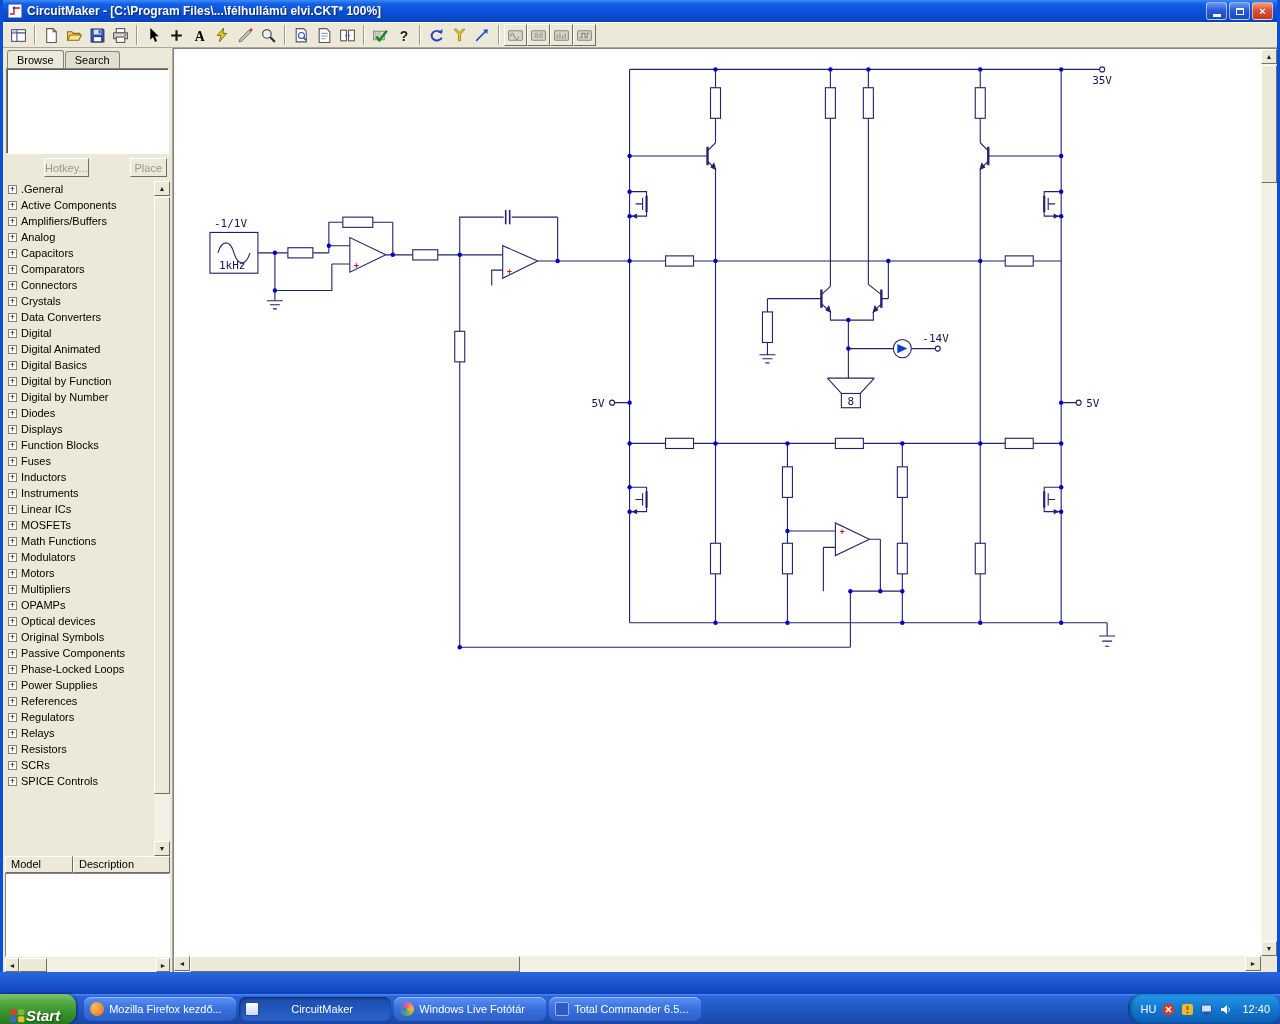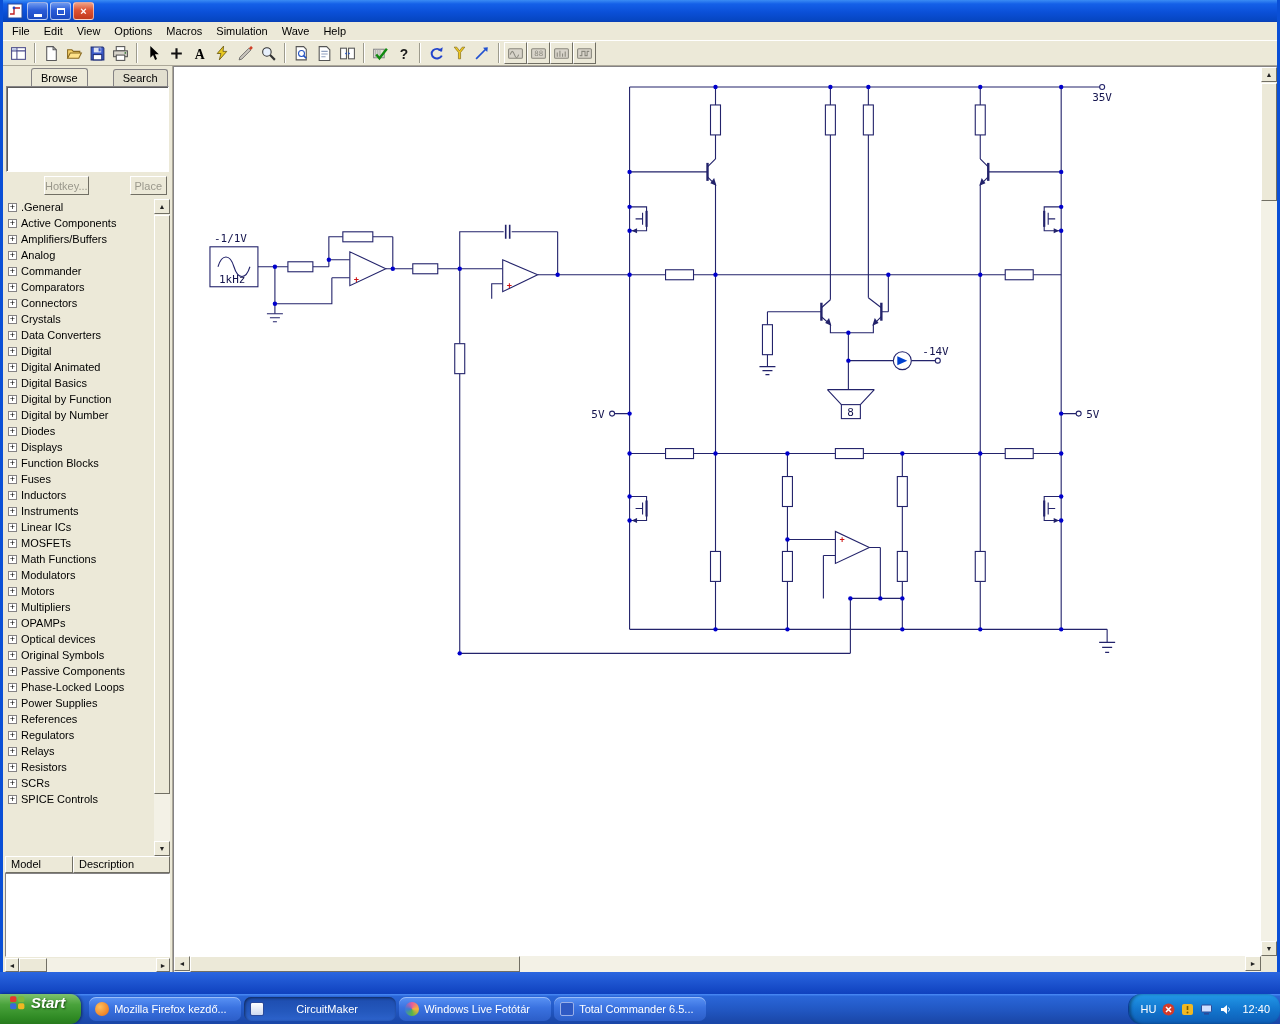--- a/index.html
+++ b/index.html
@@ -37,21 +37,21 @@
   .tbtn.raised { border:1px solid; border-color:#fff #716f64 #716f64 #fff; background:#ece9d8; }
   .vsep { width:2px; height:20px; border-left:1px solid #9d9b8d; border-right:1px solid #fff; margin:0 4px; }
 
   
   .main { flex:1; display:flex; min-height:0; }
 
   
   .sidebar { width:170px; background:#ece9d8; display:flex; flex-direction:column; padding:1px 2px 0 2px; border-right:1px solid #aca899;}
   .tabs { display:flex; height:19px; align-items:flex-end; padding-left:2px; }
   .tab { padding:2px 9px 2px 9px; border:1px solid #848284; border-bottom:none; border-radius:3px 3px 0 0;
-    background:#e2dfcf; margin-right:1px; color:#000;margin-left:24px; }
+    background:#e2dfcf; margin-right:1px; color:#000; }
   .tab.active { background:#ece9d8; padding-top:3px; }
   .preview-box { height:86px; background:#fff; margin:0 1px;
     border:1px solid #848284; border-right-color:#fff; border-bottom-color:#fff; box-shadow:inset 1px 1px 0 #5a5a5a; }
   .side-btnrow { display:flex; gap:5px; padding:4px 3px; }
   .side-btn { flex:1; height:19px; background:#ece9d8; border:1px solid; border-color:#fff #716f64 #716f64 #fff;
     color:#9a988c; display:flex; align-items:center; justify-content:center;margin-left:36px; }
   .tree-wrap { flex:1; position:relative; overflow:hidden; padding-right:16px; min-height:0; }
   .tree-item { height:16px; display:flex; align-items:center; gap:4px; padding-left:3px; color:#000; white-space:nowrap; }
   .plusbox { width:9px; height:9px; border:1px solid #848284; background:#fff; font-size:9px; line-height:7px;
     text-align:center; color:#000; flex:0 0 auto; }
@@ -74,21 +74,21 @@
   .canvas-vscroll { position:absolute; right:0; top:0; bottom:16px; width:16px; background:#f3f1e6; }
   .canvas-hscroll { position:absolute; left:0; bottom:0; right:16px; height:16px; background:#f3f1e6; }
   .sb-corner { position:absolute; right:0; bottom:0; width:16px; height:16px; background:#ece9d8; }
 
   
   .desktop-strip { height:22px; background:linear-gradient(180deg,#2a66e0,#0f41be); }
 
   
   .taskbar { height:30px; display:flex; align-items:stretch;
     background:linear-gradient(180deg,#4b8df8 0%,#2a66d8 8%,#2258c4 50%,#1a47a8 95%); }
-  .start-btn { display:flex; align-items:flex-start; gap:5px; padding:0 16px 0 9px; border-radius:0 11px 11px 0;
+  .start-btn { display:flex; align-items:flex-end; padding:0 16px 0 9px; border-radius:0 11px 11px 0;
     background:linear-gradient(180deg,#7ec26e 0%,#4aa33c 35%,#2f8a24 80%,#277a1e 100%);
     box-shadow:1px 0 3px rgba(0,0,0,.5); color:#fff; font-weight:bold; font-style:italic; font-size:15px;
     text-shadow:1px 1px 2px #1a4a12; }
   .start-flag { width:17px; height:17px; }
   .tasks { display:flex; gap:3px; padding:3px 2px 3px 8px; }
   .task { width:152px; border-radius:7px; display:flex; align-items:center; gap:5px; padding:0 6px; color:#fff;
     background:linear-gradient(180deg,#5a93f5,#3a72e0 45%,#2c5ec8); box-shadow:inset 0 1px 0 rgba(255,255,255,.4);
     white-space:nowrap; overflow:hidden; }
   .task.active { background:linear-gradient(180deg,#1d4cae,#2458bd 60%,#2d63cc); box-shadow:inset 1px 1px 3px rgba(0,0,0,.5);gap:32px; }
   .task-label { overflow:hidden; text-overflow:ellipsis; }
@@ -111,44 +111,34 @@
 
 <div class="screen">
   <div class="app">
 
     <div class="titlebar">
       <svg class="app-ico" viewBox="0 0 16 16">
         <rect x="1" y="1" width="14" height="14" fill="#fff" stroke="#2a4a9a"></rect>
         <path d="M3 11h4V5h6" stroke="#c32222" fill="none" stroke-width="1.4"></path>
         <circle cx="7" cy="5" r="1.4" fill="#2244bb"></circle>
       </svg>
+      <span class="title-text">CircuitMaker - [C:\Program Files\...\félhullámú elvi.CKT* 100%]</span>
       <span class="winbtns">
         <span class="wbtn">
             <span class="g-min"></span>
           </span>
         <span class="wbtn">
             <span class="g-rest"></span>
           </span>
         <span class="wbtn close">
             <span>×</span>
           </span>
       </span>
     </div>
 
-    <div class="menubar">
-
-    <span class="menu-item">File</span>
-        <span class="menu-item">Edit</span>
-        <span class="menu-item">View</span>
-        <span class="menu-item">Options</span>
-        <span class="menu-item">Macros</span>
-        <span class="menu-item">Simulation</span>
-        <span class="menu-item">Wave</span>
-        <span class="menu-item">Help</span>
-      </div>
 
     <div class="toolbar">
       <span class="tbtn">
           <svg viewBox="0 0 16 16">
             <rect x="1.5" y="2.5" width="13" height="11" fill="#fff" stroke="#4a4a8a"></rect>
             <path d="M1.5 5.5h13M6.5 2.5v11" stroke="#4a4a8a" fill="none"></path>
             <rect x="2.2" y="3.2" width="3.6" height="1.8" fill="#b8c6e8"></rect>
           </svg>
         </span>
       <span class="vsep"></span>
@@ -319,21 +309,21 @@
               <div class="tree-item">
               <span class="plusbox">+</span>
               <span class="tree-label">Amplifiers/Buffers</span>
             </div>
               <div class="tree-item">
               <span class="plusbox">+</span>
               <span class="tree-label">Analog</span>
             </div>
               <div class="tree-item">
               <span class="plusbox">+</span>
-              <span class="tree-label">Commander</span>
+              <span class="tree-label">Capacitors</span>
             </div>
               <div class="tree-item">
               <span class="plusbox">+</span>
               <span class="tree-label">Comparators</span>
             </div>
               <div class="tree-item">
               <span class="plusbox">+</span>
               <span class="tree-label">Connectors</span>
             </div>
               <div class="tree-item">

